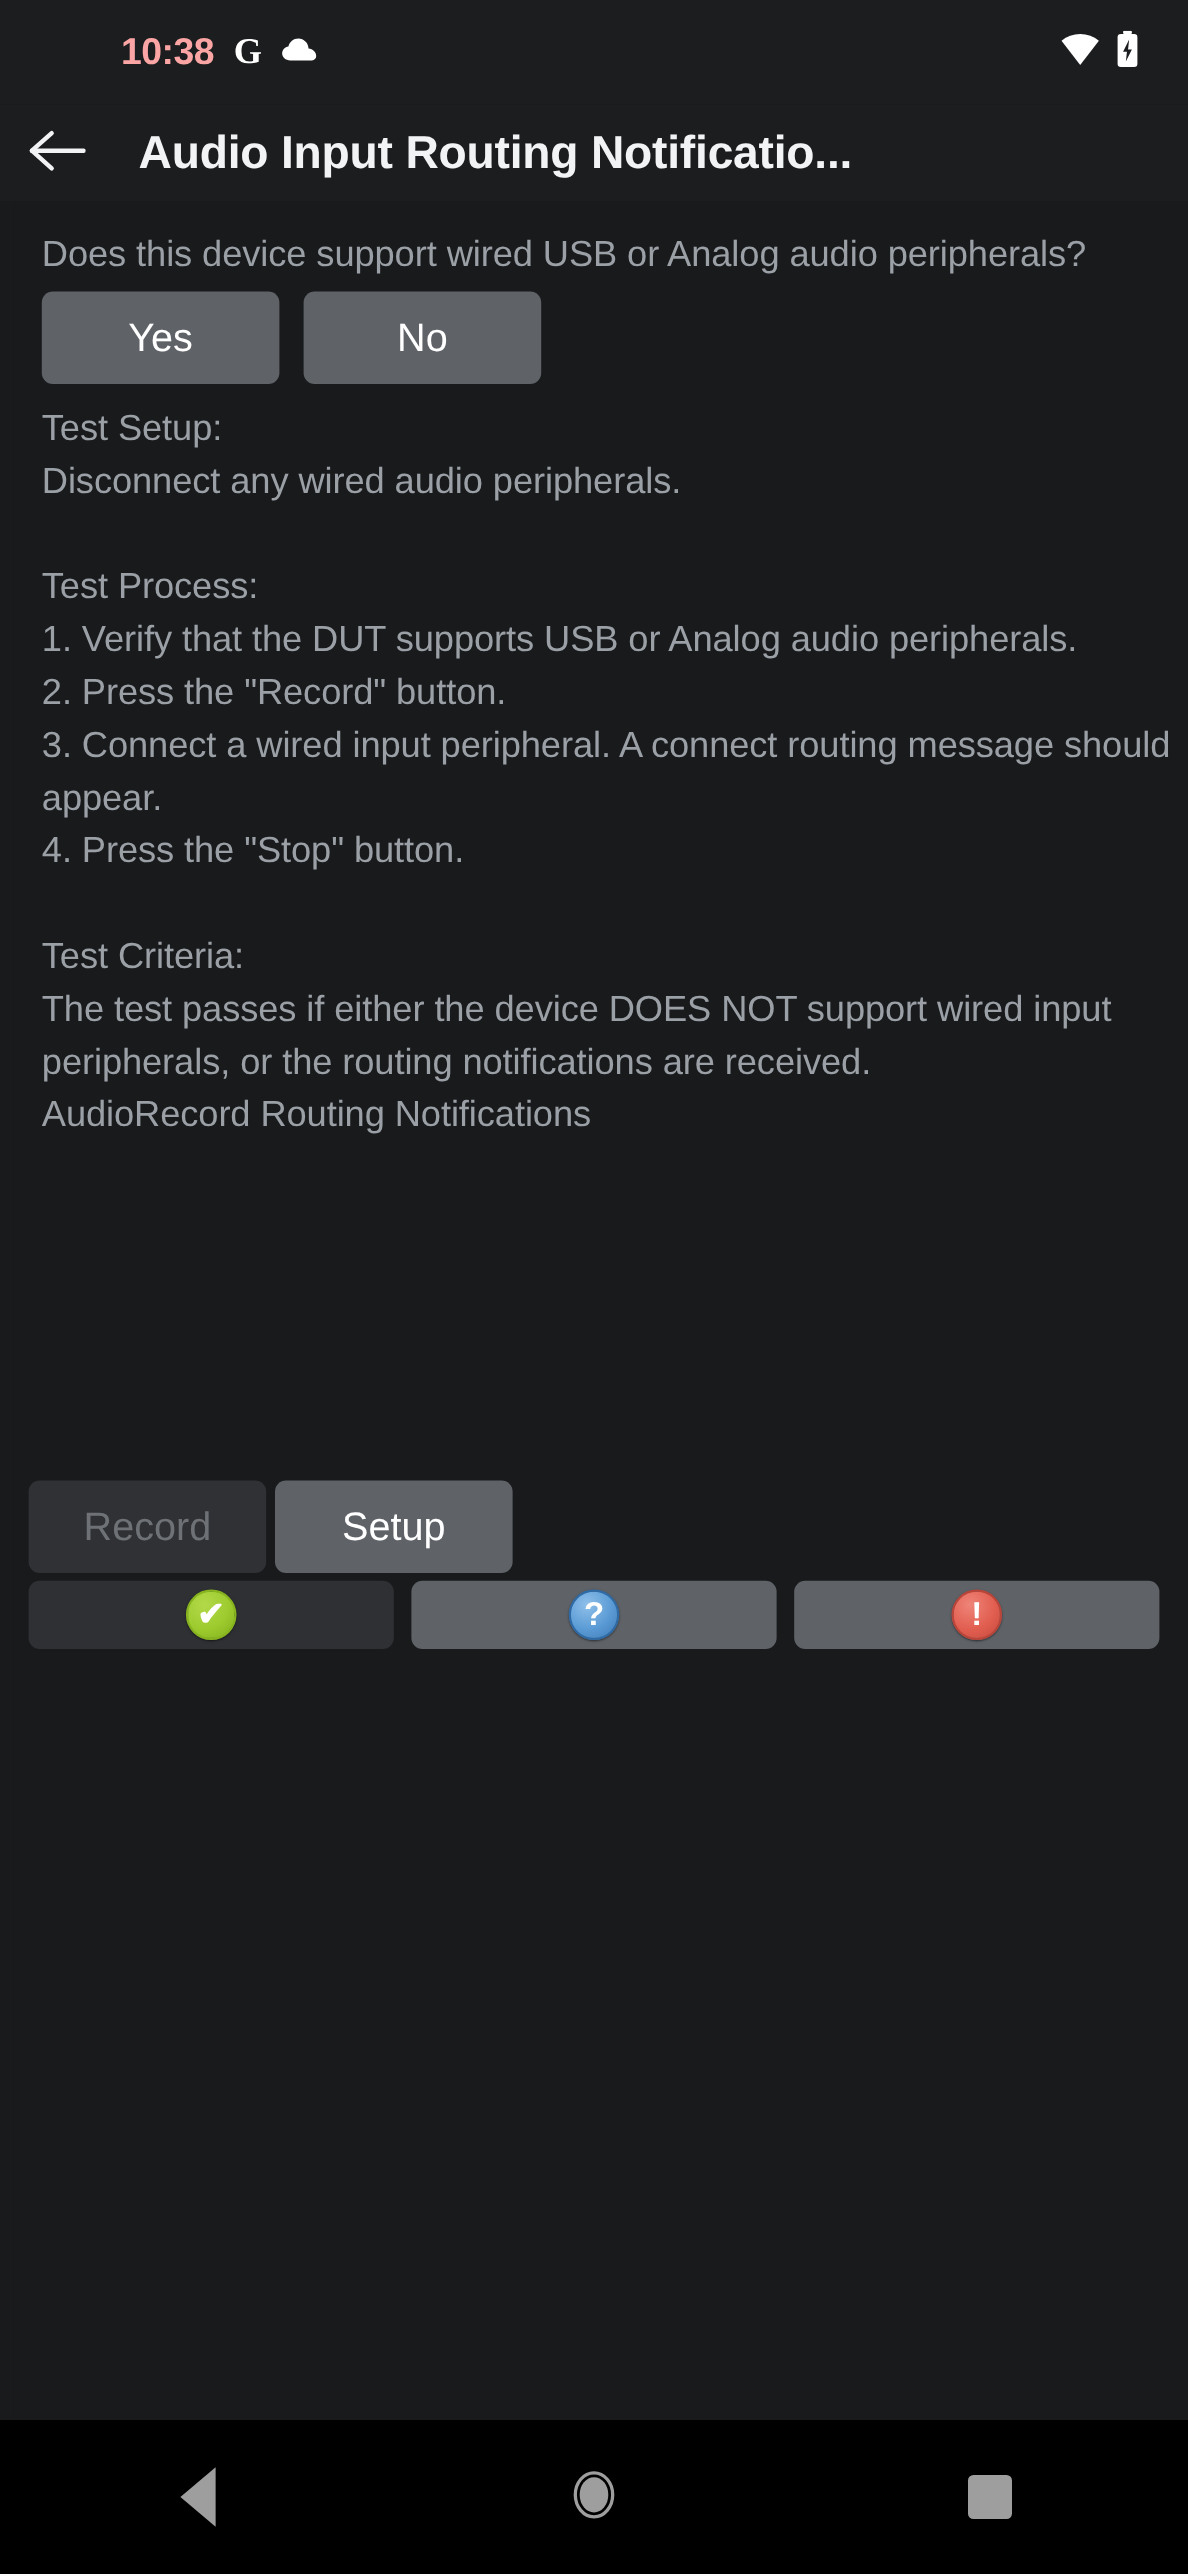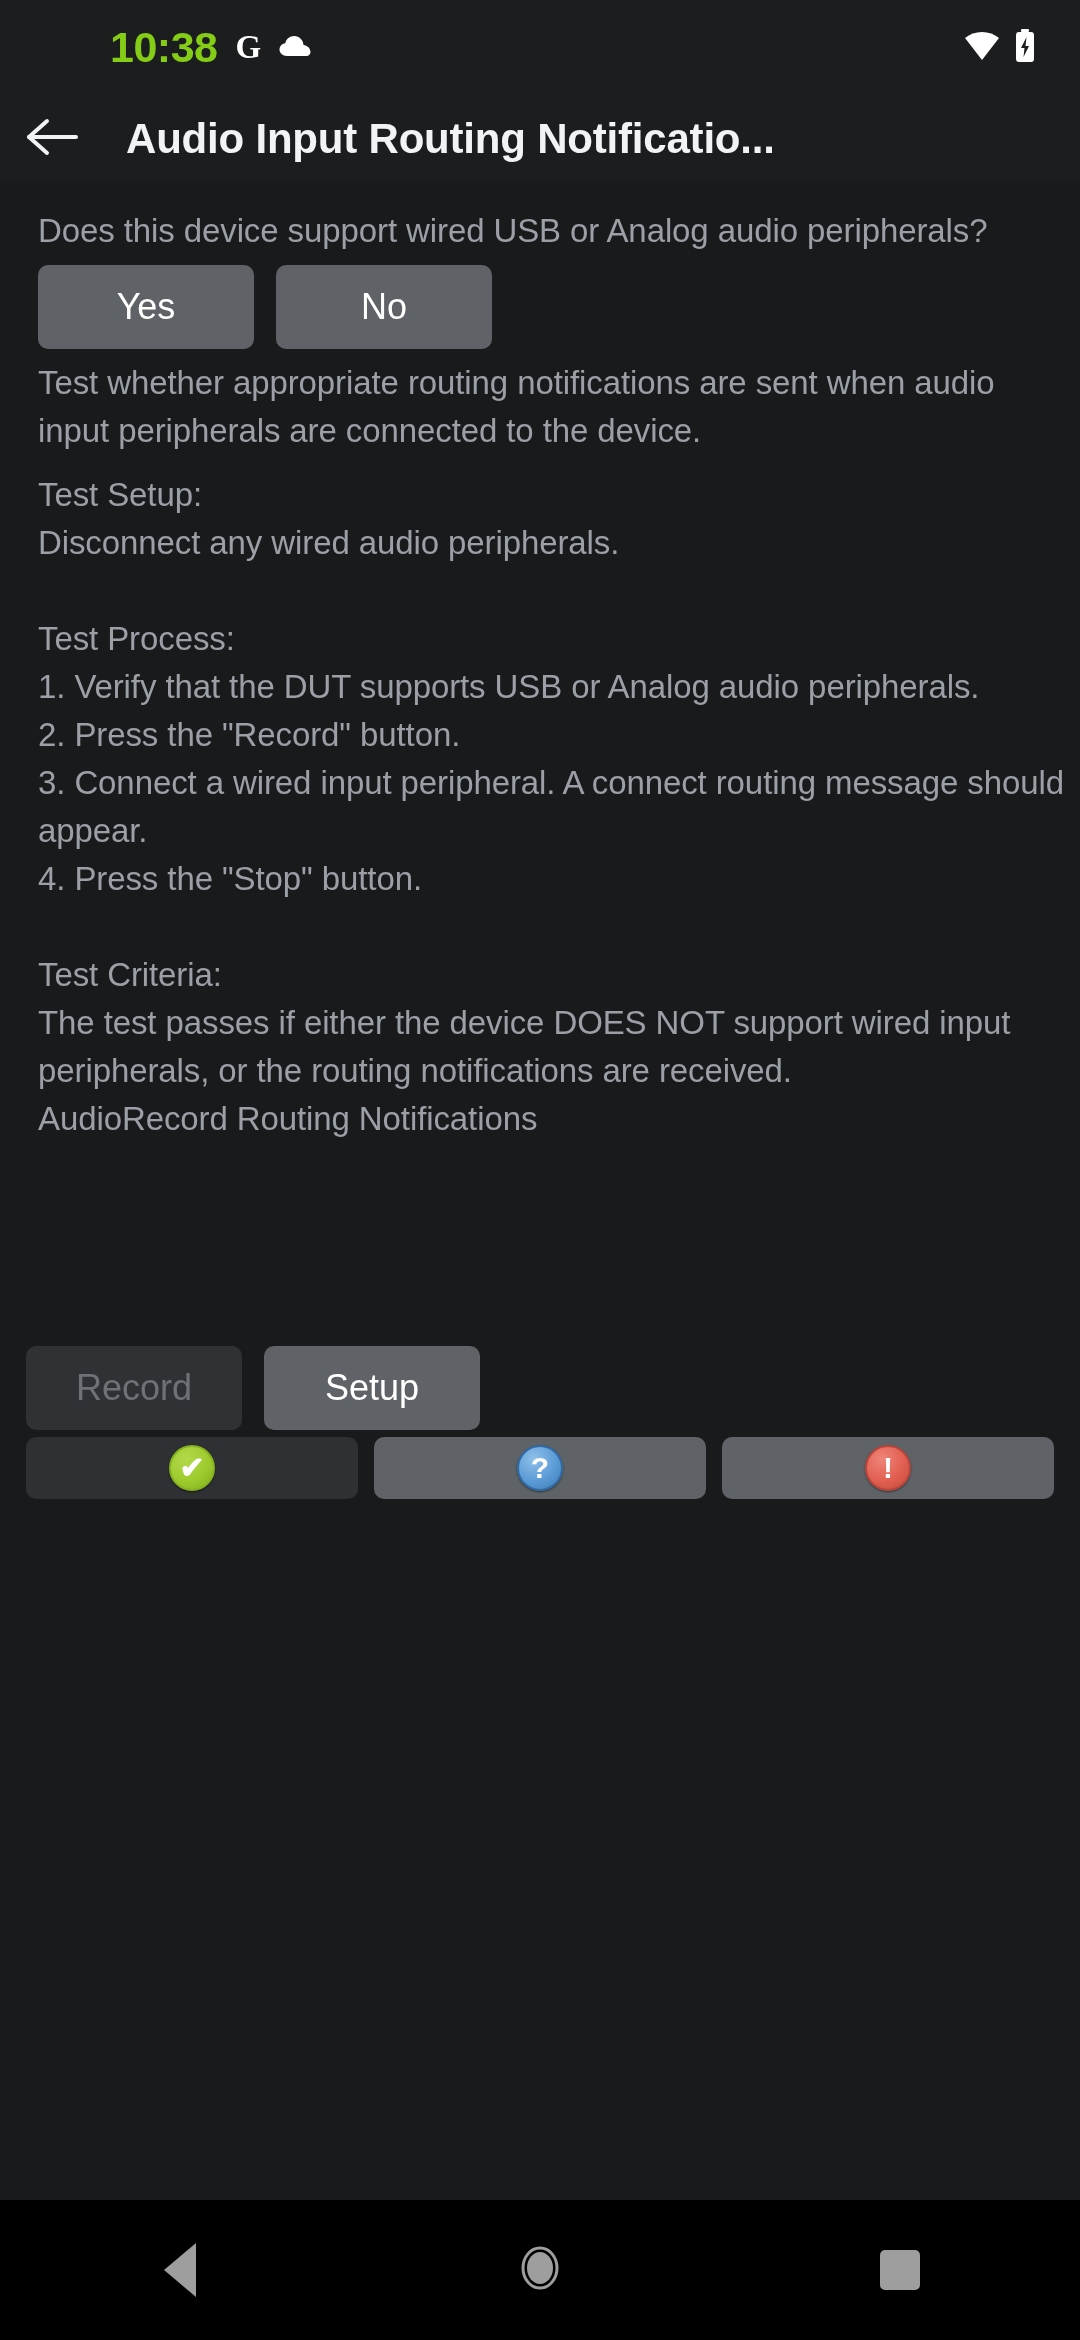--- a/index.html
+++ b/index.html
@@ -30,22 +30,22 @@
     box-sizing: border-box;
     padding: 0 44px 0 0;
   }
   .sb-left {
     display: flex;
     align-items: center;
     gap: 18px;
     margin-left: 110px;
   }
   .sb-clock {
-    color: #84cc16;
-    font-size: 43px;
+    color: #fca5a5;
+    font-size: 34px;
     font-weight: bold;
     letter-spacing: -0.5px;
   }
   .sb-right {
     margin-left: auto;
     display: flex;
     align-items: center;
     gap: 14px;
   }
   .icon-g {
@@ -133,21 +133,21 @@
   }
 
   .desc-block { margin-top: 16px; }
 
   
   .action-row {
     position: absolute;
     left: 26px;
     top: 1346px;
     display: flex;
-    gap: 22px;
+    gap: 8px;
   }
 
   
   .verdict-row {
     position: absolute;
     left: 26px;
     top: 1437px;
     width: 1028px;
     display: flex;
     gap: 16px;
@@ -271,21 +271,20 @@
 
   <div class="content">
 
     <div class="body-text q-text">Does this device support wired USB or Analog audio peripherals?</div>
 
     <div class="btn-row">
       <button class="mbtn enabled">Yes</button>
       <button class="mbtn enabled">No</button>
     </div>
 
-    <div class="body-text">Test whether appropriate routing notifications are sent when audio input peripherals are connected to the device.</div>
 
     <div class="body-text desc-block">Test Setup:
 Disconnect any wired audio peripherals.
 
 Test Process:
 1. Verify that the DUT supports USB or Analog audio peripherals.
 2. Press the "Record" button.
 3. Connect a wired input peripheral. A connect routing message should appear.
 4. Press the "Stop" button.
 

